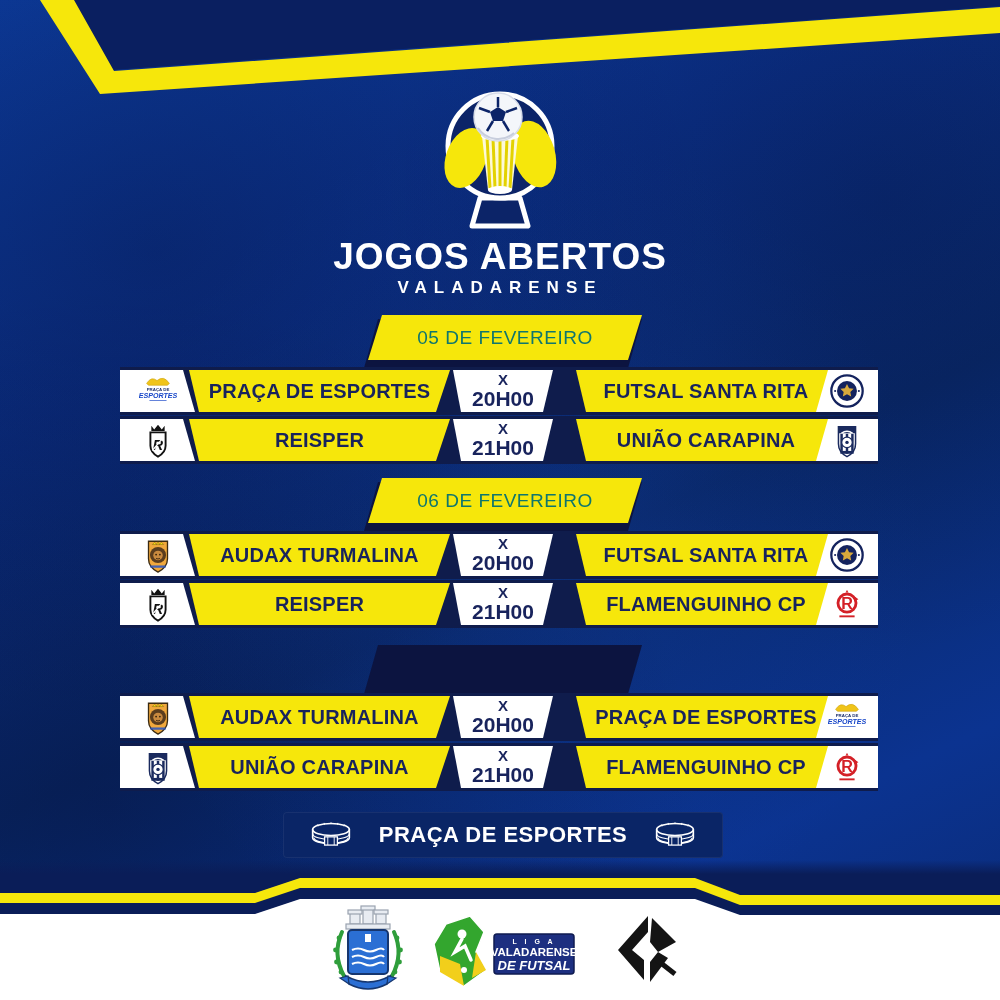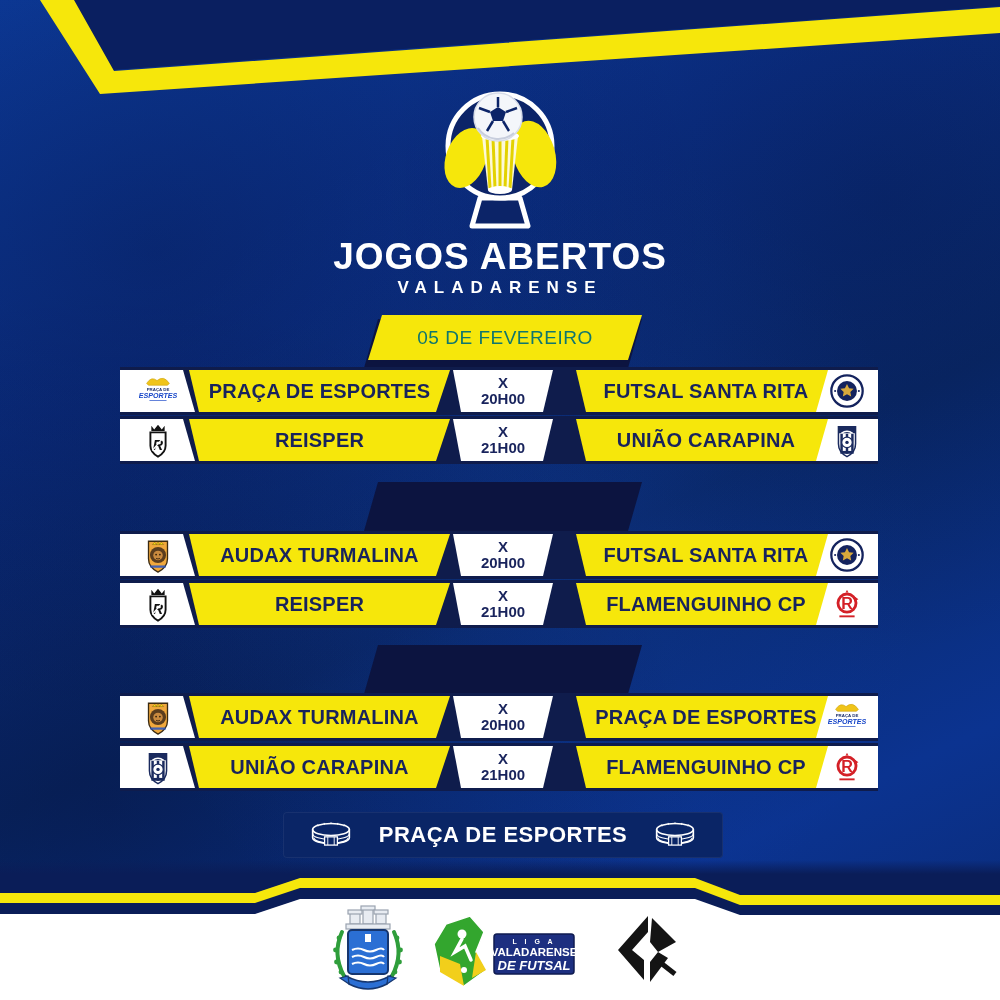--- a/index.html
+++ b/index.html
@@ -46,21 +46,21 @@
   .logo-r{left:696px;width:62px;background:#fff;
     clip-path:polygon(12px 0,100% 0,100% 100%,0 100%)}
   .team{background:#f6e70b;
     clip-path:polygon(0 0,100% 0,calc(100% - 14px) 100%,10px 100%)}
   .home{left:69px;width:261px}
   .away{left:456px;width:260px}
   .team span{color:#18235c;font-size:20px;font-weight:800;letter-spacing:.2px;white-space:nowrap}
   .xbox{left:333px;width:100px;background:#fff;flex-direction:column;line-height:1.05;
     clip-path:polygon(0 0,100% 0,calc(100% - 10px) 100%,8px 100%)}
   .xbox .vs{color:#18235c;font-size:15px;font-weight:800}
-  .xbox .time{color:#18235c;font-size:15px;font-weight:800}
+  .xbox .time{color:#18235c;font-size:21px;font-weight:800}
   .cell svg{width:38px;height:38px}
 
   
   .venue{left:283px;top:812px;width:440px;height:46px;background:#0a2566;border-radius:4px;
     display:flex;align-items:center;justify-content:center;gap:26px;
     box-shadow:inset 0 0 0 1px rgba(255,255,255,.06)}
   .venue .label{color:#fff;font-size:22px;font-weight:800;letter-spacing:.5px}
   .venue svg{width:44px;height:30px}
 
   
@@ -222,20 +222,23 @@
       <span>UNIÃO CARAPINA</span>
     </div>
     <div class="cell logo-r">
       <svg viewBox="0 0 40 40">
           <use href="#logo-carapina"></use>
         </svg>
     </div>
   </div>
 
   <div class="abs banner-shadow" style="top:482px"></div>
+  <div class="abs date-banner" style="top:478px">
+    <span>06 DE FEVEREIRO</span>
+  </div>
 
   <div class="abs row" style="top:531px">
     <div class="cell logo-l">
       <svg viewBox="0 0 40 40">
           <use href="#logo-audax"></use>
         </svg>
     </div>
     <div class="cell team home">
       <span>AUDAX TURMALINA</span>
     </div>

